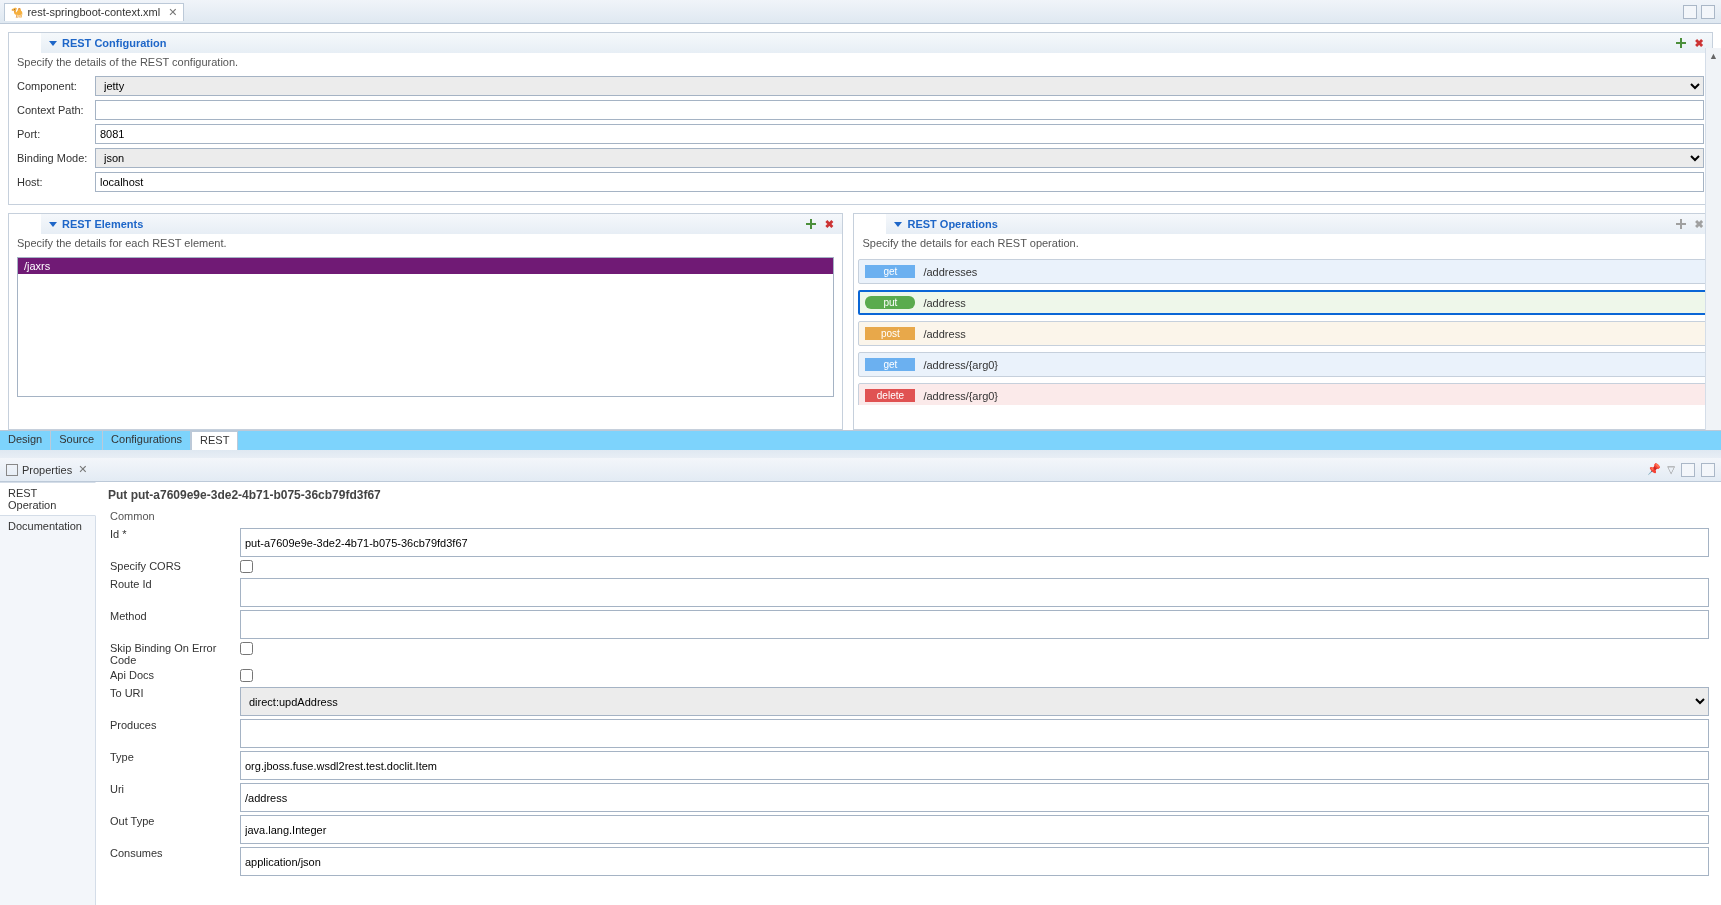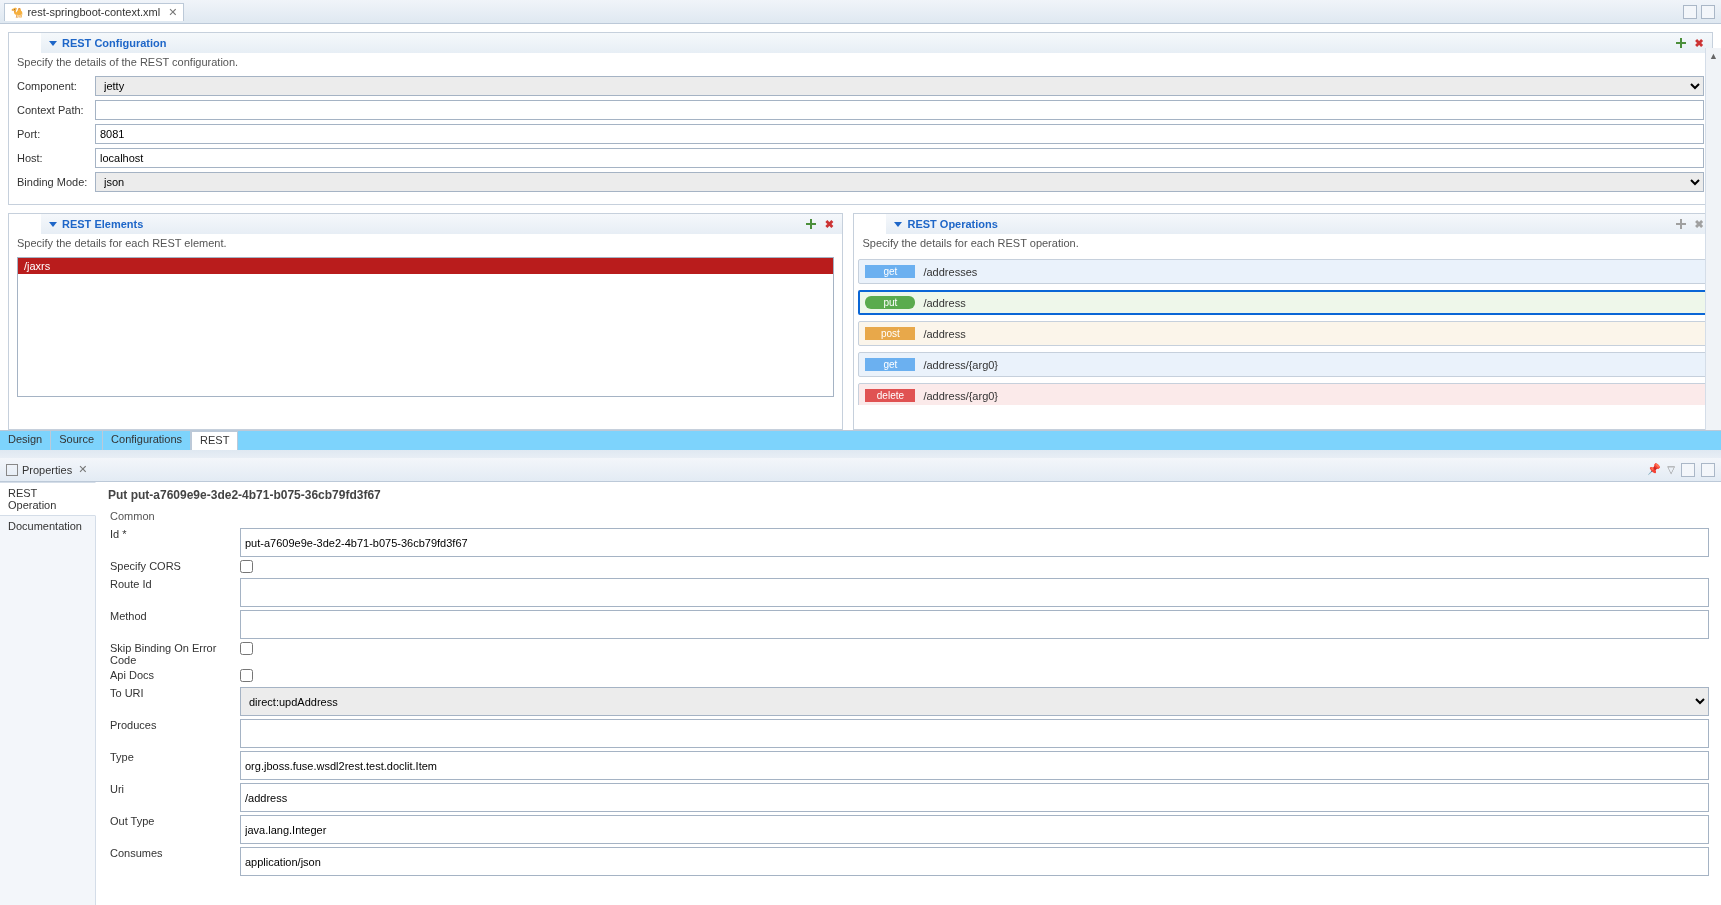--- a/index.html
+++ b/index.html
@@ -33,21 +33,21 @@
 }
 .form-row select { background: #ececec; }
 
 .columns { display: flex; gap: 10px; flex: 1; min-height: 0; }
 .col { display: flex; flex-direction: column; border: 1px solid #c6d0dc; min-height: 0; }
 .col-left { width: 49%; }
 .col-right { flex: 1; }
 
 .list-box { border: 1px solid #a5b3c4; height: 140px; overflow: auto; margin: 0 0 4px 0; }
 .list-item { padding: 2px 6px; }
-.list-item.selected { background: #b91c1c; color: #fff; }
+.list-item.selected { background: #701a75; color: #fff; }
 
 .ops-list { padding: 4px 4px; height: 150px; overflow: auto; }
 .op-row { display: flex; align-items: center; border: 1px solid #c6d0dc; margin-bottom: 6px; padding: 5px 6px; border-radius: 2px; }
 .op-row.get { background: #eaf2fb; }
 .op-row.put { background: #eef7ea; }
 .op-row.post { background: #fbf5ea; }
 .op-row.delete { background: #fbeaea; }
 .op-row.selected { border: 2px solid #0a66d6; padding: 4px 5px; }
 .method-badge { color: #fff; font-size: 10px; padding: 1px 0; width: 50px; text-align: center; margin-right: 8px; }
 .method-badge.get { background: #6bb0f0; }
@@ -129,26 +129,26 @@
       </div>
       <div class="form-row">
         <label>Context Path:</label>
         <input type="text" value="" style="">
       </div>
       <div class="form-row">
         <label>Port:</label>
         <input type="text" value="8081" style="">
       </div>
       <div class="form-row">
+        <label>Binding Mode:</label>
+        <select><option>json</option></select>
+      </div>
+      <div class="form-row">
         <label>Host:</label>
         <input type="text" value="localhost" style="">
-      </div>
-      <div class="form-row">
-        <label>Binding Mode:</label>
-        <select><option>json</option></select>
       </div>
     </div>
   </div>
 
   <div class="columns">
 
     <div class="col col-left">
       <div class="section-header">
         <span class="twist"></span>
         <span>REST Elements</span>

